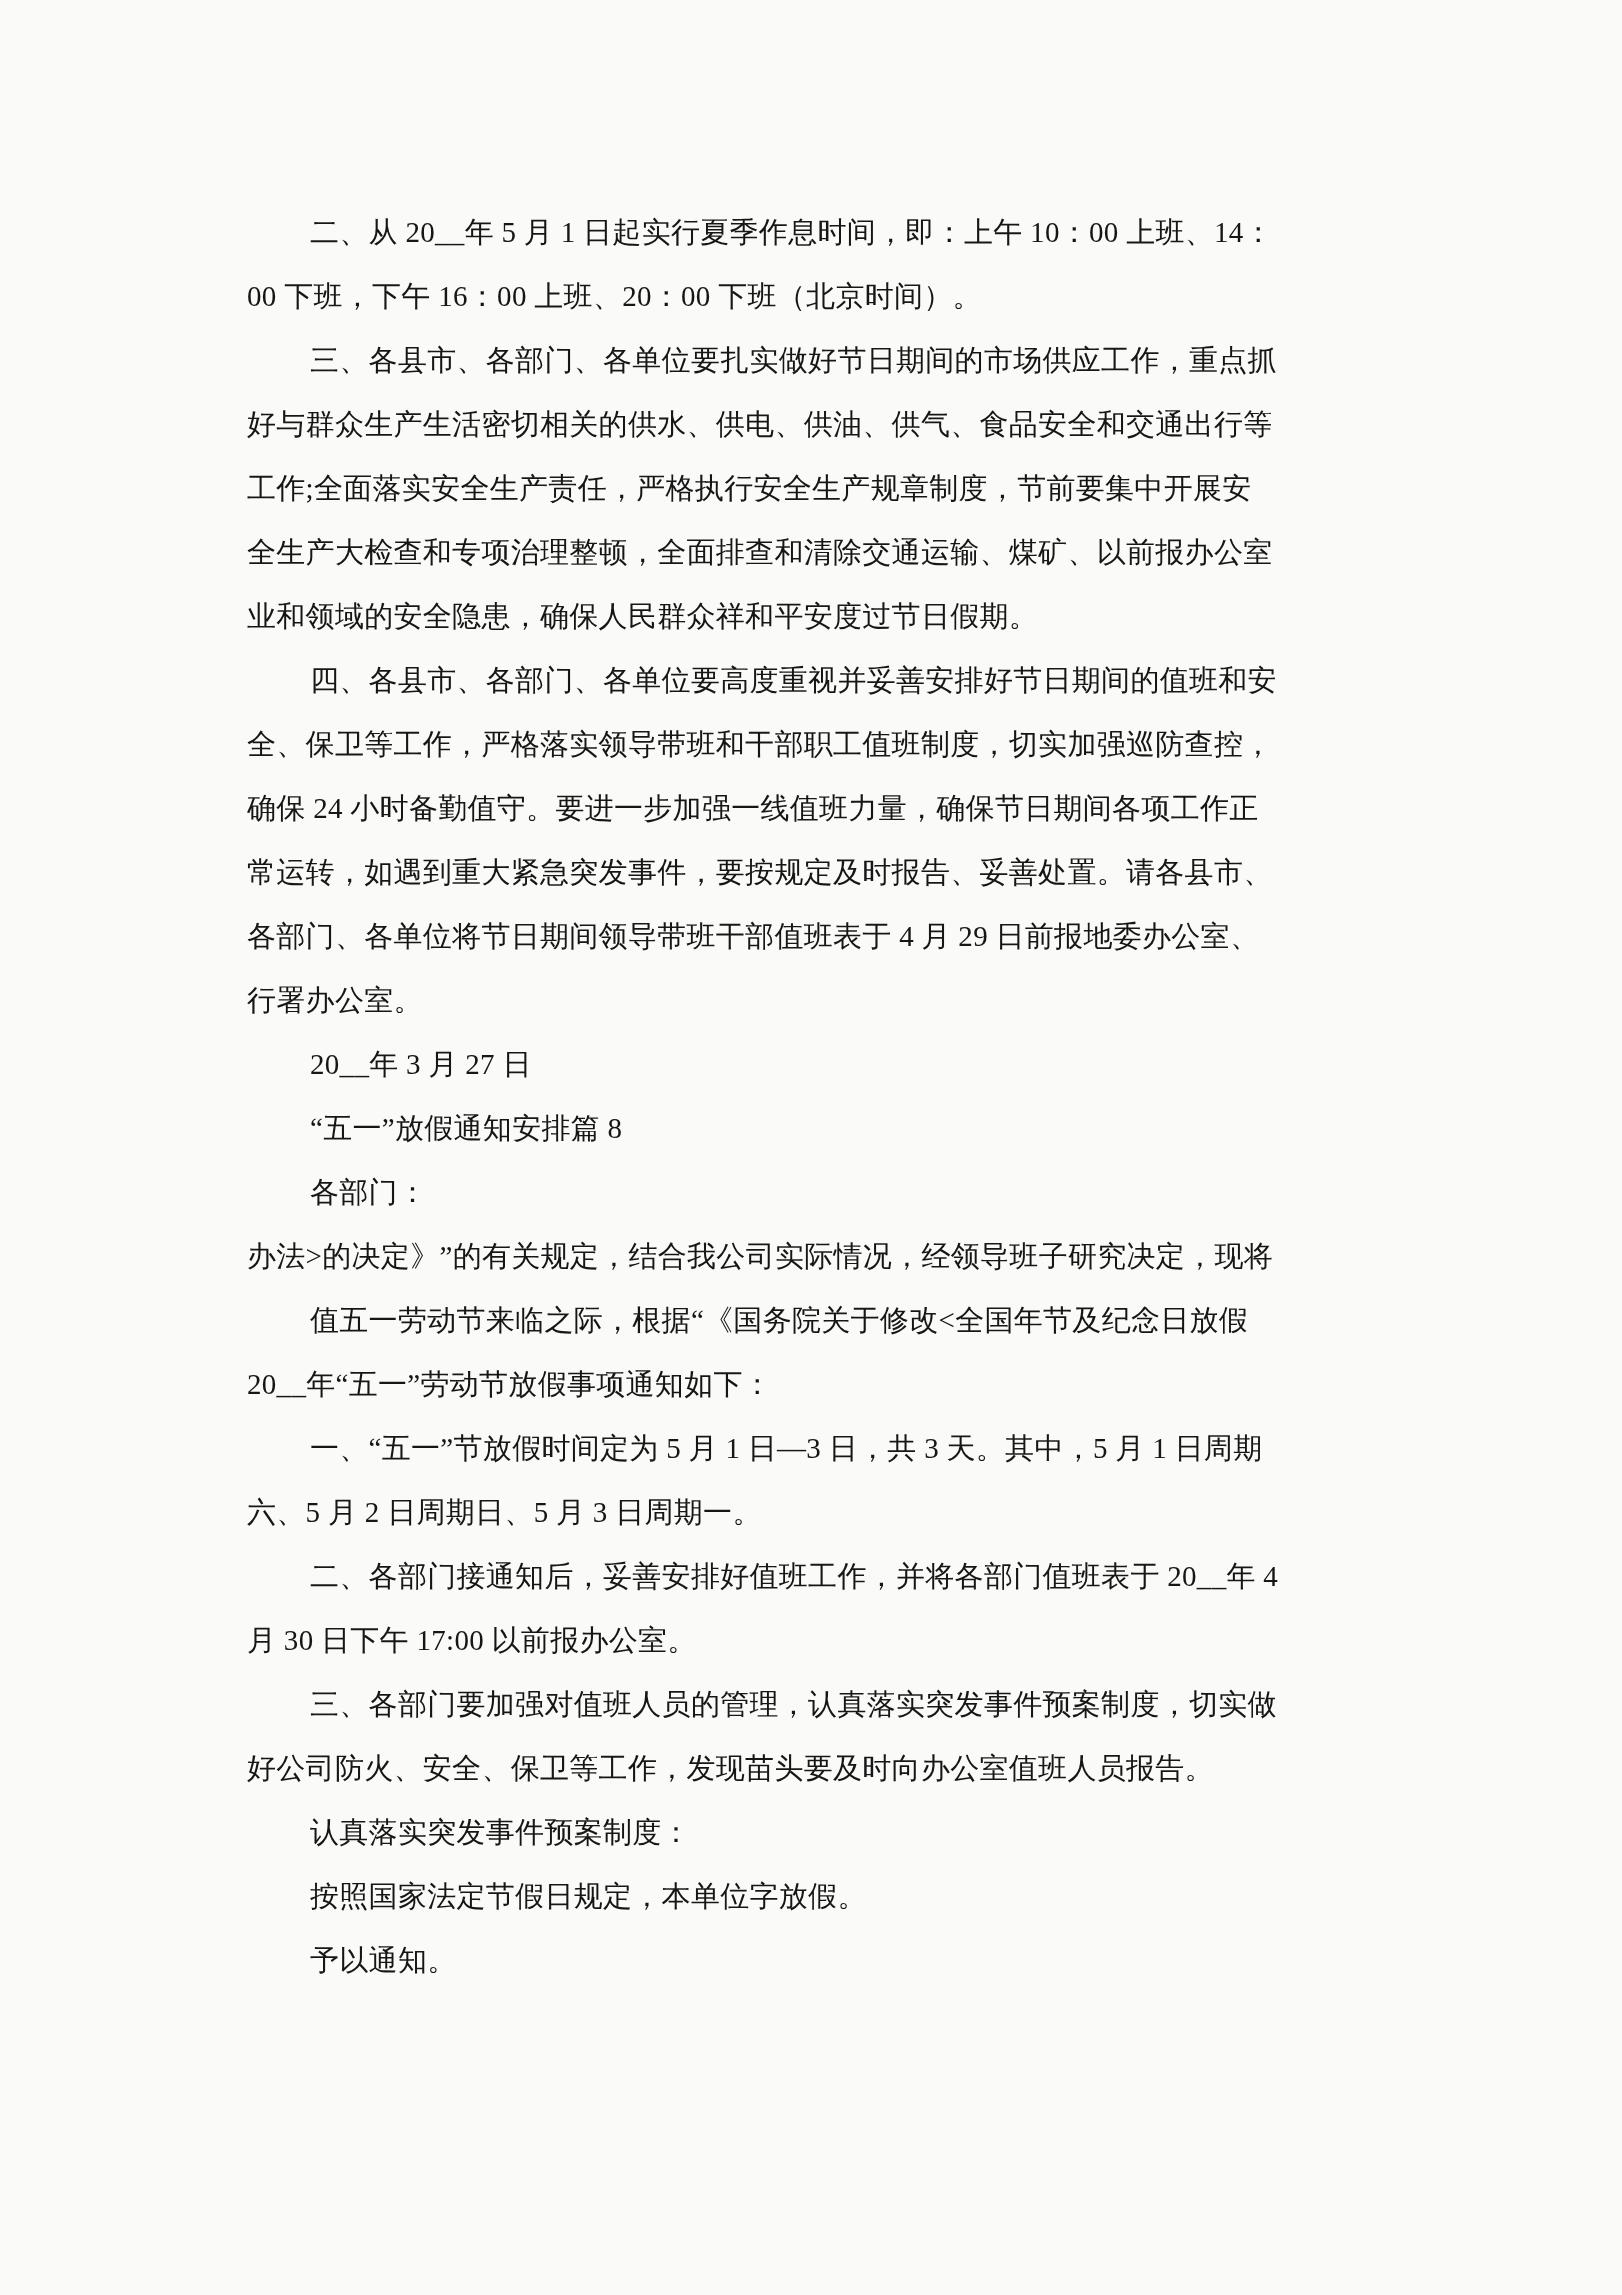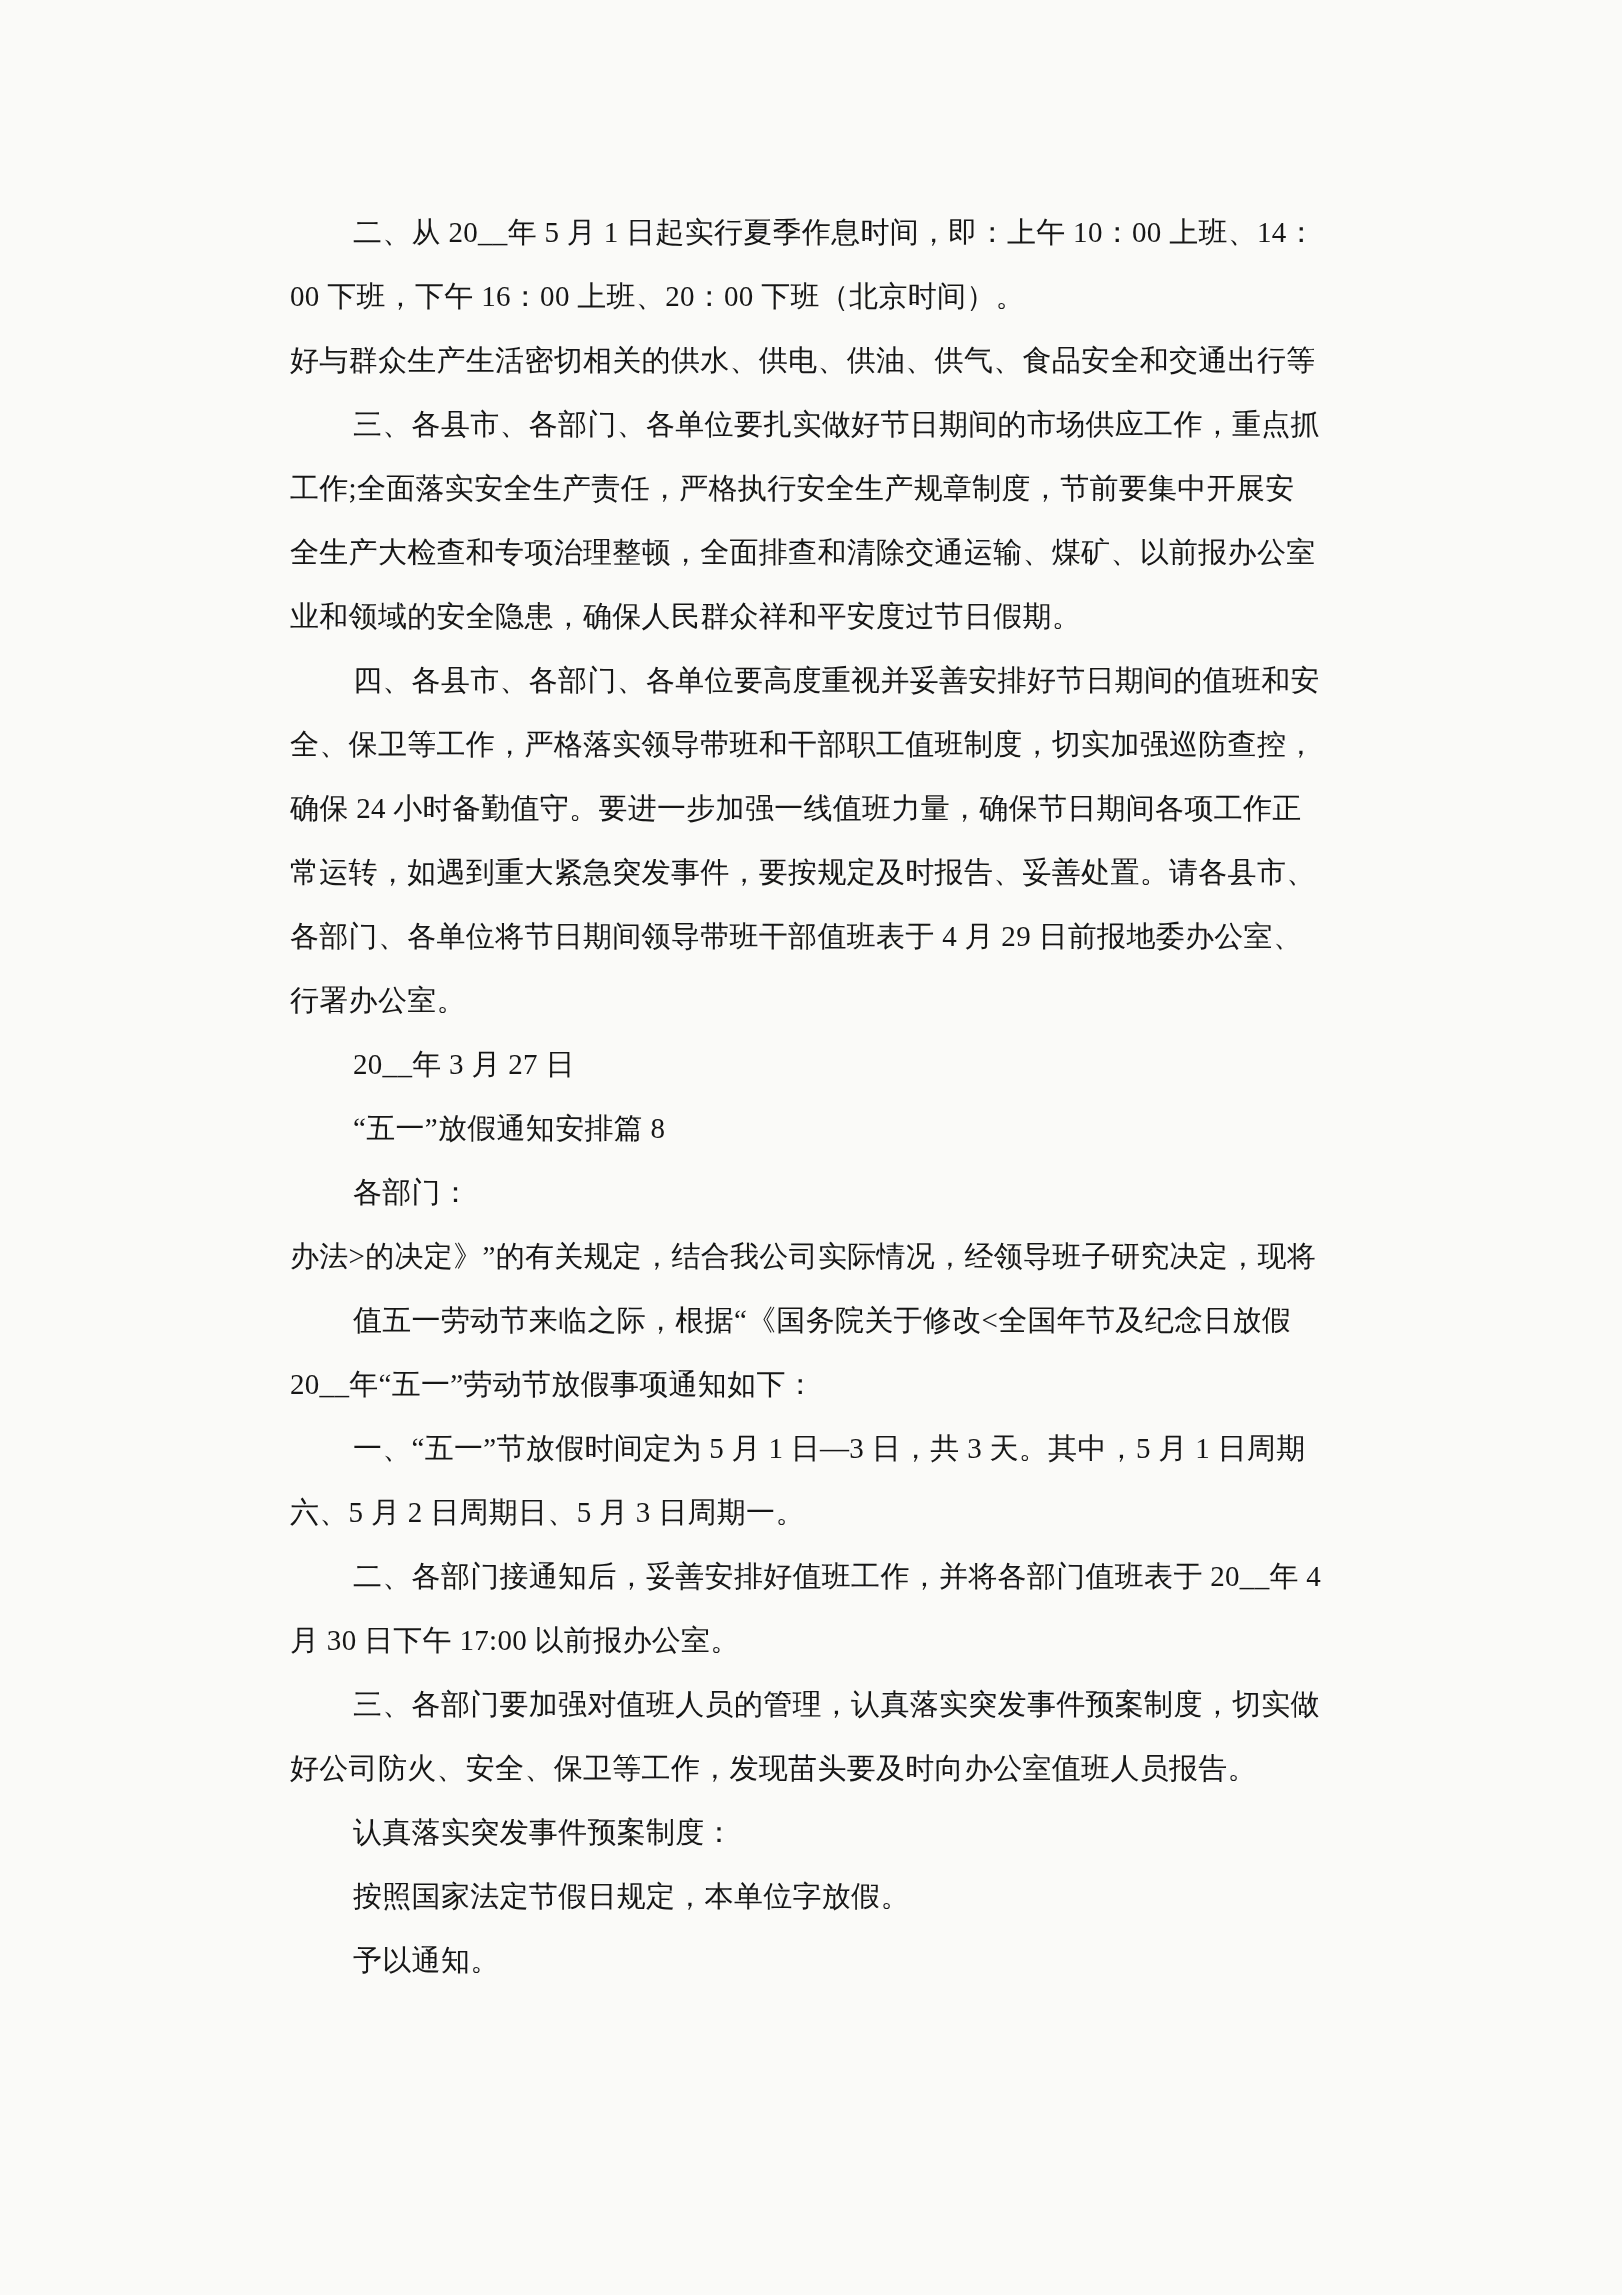--- a/index.html
+++ b/index.html
@@ -23,35 +23,34 @@
     padding: 200px 183px 0 247px;
     font-family: "Liberation Serif", "DejaVu Serif", serif;
     font-size: 29px;
     line-height: 64px;
     color: #161616;
     letter-spacing: 0.3px;
   }
   .line {
     white-space: pre;
     height: 64px;
-    margin-left: 43px;
   }
   .line.indent {
     padding-left: 63px;
   }
 </style>
 </head>
 <body>
 
 <div class="page">
   <div class="content" id="doc-lines">
       <div class="line indent">二、从 20__年 5 月 1 日起实行夏季作息时间，即：上午 10：00 上班、14：</div>
       <div class="line">00 下班，下午 16：00 上班、20：00 下班（北京时间）。</div>
+      <div class="line indent">三、各县市、各部门、各单位要扎实做好节日期间的市场供应工作，重点抓</div>
       <div class="line">好与群众生产生活密切相关的供水、供电、供油、供气、食品安全和交通出行等</div>
-      <div class="line indent">三、各县市、各部门、各单位要扎实做好节日期间的市场供应工作，重点抓</div>
       <div class="line">工作;全面落实安全生产责任，严格执行安全生产规章制度，节前要集中开展安</div>
       <div class="line">全生产大检查和专项治理整顿，全面排查和清除交通运输、煤矿、以前报办公室</div>
       <div class="line">业和领域的安全隐患，确保人民群众祥和平安度过节日假期。</div>
       <div class="line indent">四、各县市、各部门、各单位要高度重视并妥善安排好节日期间的值班和安</div>
       <div class="line">全、保卫等工作，严格落实领导带班和干部职工值班制度，切实加强巡防查控，</div>
       <div class="line">确保 24 小时备勤值守。要进一步加强一线值班力量，确保节日期间各项工作正</div>
       <div class="line">常运转，如遇到重大紧急突发事件，要按规定及时报告、妥善处置。请各县市、</div>
       <div class="line">各部门、各单位将节日期间领导带班干部值班表于 4 月 29 日前报地委办公室、</div>
       <div class="line">行署办公室。</div>
       <div class="line indent">20__年 3 月 27 日</div>

